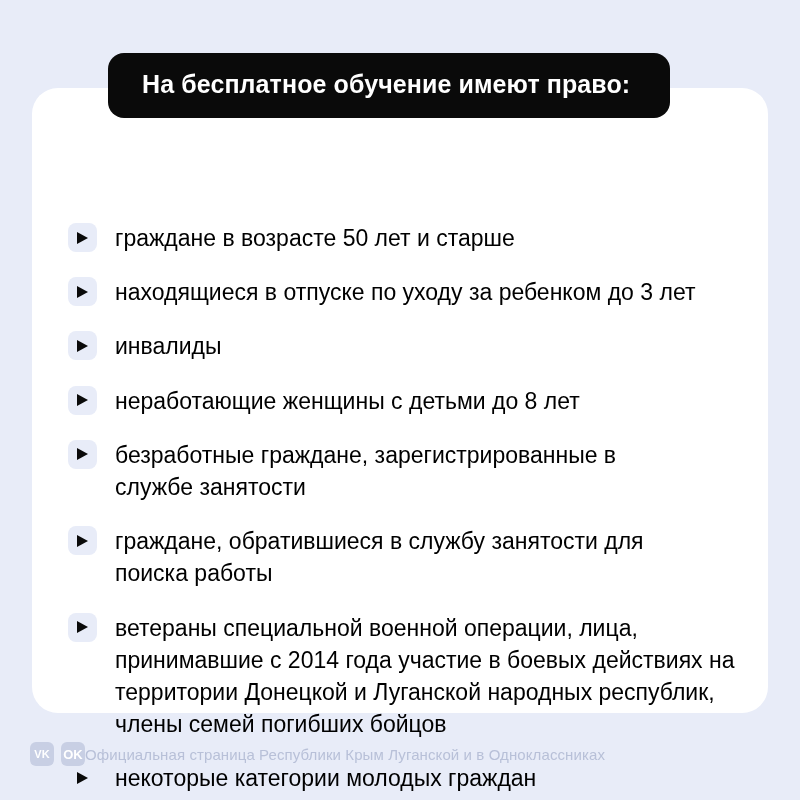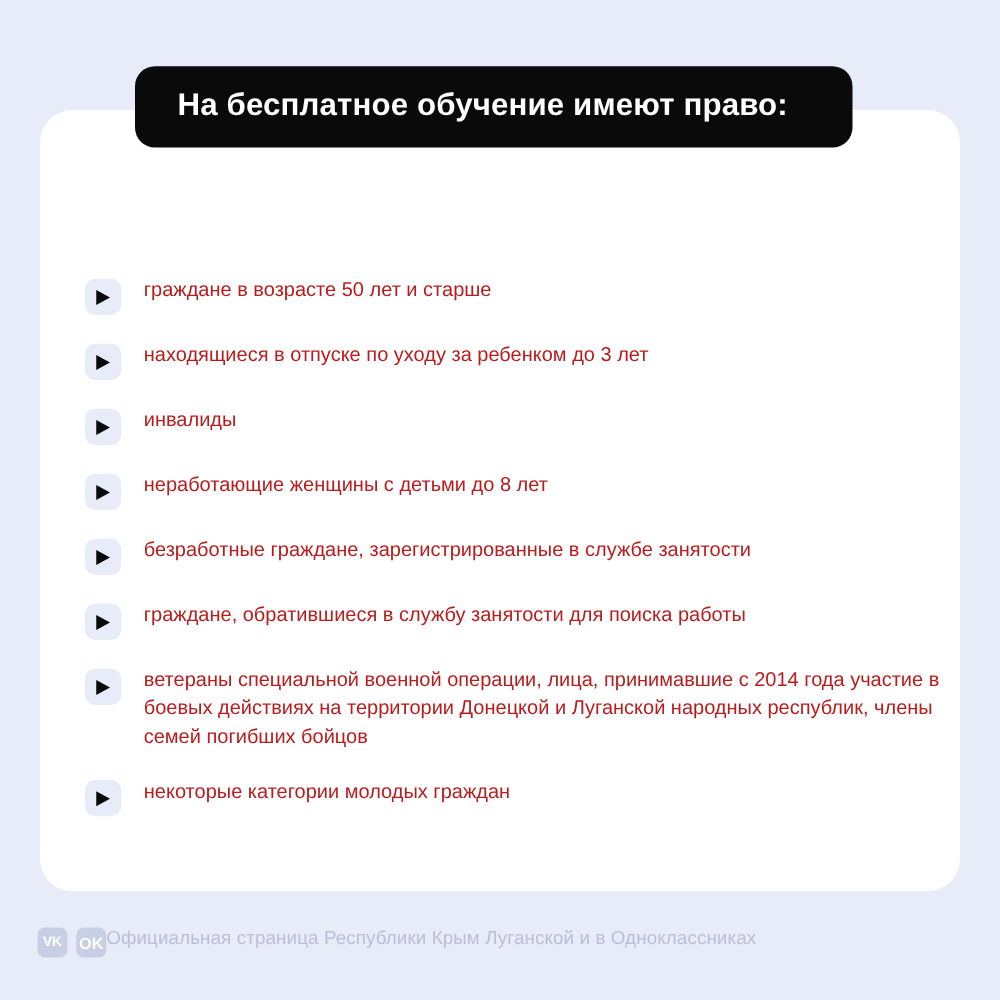--- a/index.html
+++ b/index.html
@@ -29,21 +29,21 @@
     background: #ffffff;
     border-radius: 26px;
     box-sizing: border-box;
   }
   .title-bar {
     position: absolute;
     left: 108px;
     top: 53px;
     background: #0a0a0a;
     border-radius: 16px;
-    padding: 17px 52px 19px 34px;
+    padding: 17px 40px 19px 34px;
     box-sizing: border-box;
   }
   .title-bar .title-text {
     color: #ffffff;
     font-size: 25px;
     font-weight: bold;
     line-height: 1.15;
     white-space: nowrap;
     letter-spacing: 0.1px;
   }
@@ -67,32 +67,33 @@
     display: flex;
     align-items: center;
     justify-content: center;
     margin-top: 1px;
     margin-right: 18px;
   }
   .bullet svg {
     display: block;
   }
   .item-text {
-    font-size: 16px;
+    font-size: 23px;
     line-height: 1.4;
-    color: #b91c1c;
+    color: #000000;
     font-weight: 500;
     max-width: 645px;
   }
   .footer {
     position: absolute;
     left: 0;
     top: 742px;
     width: 800px;
     display: flex;
+    align-items: center;
     padding-left: 30px;
     box-sizing: border-box;
   }
   .vk-icon {
     width: 24px;
     height: 24px;
     border-radius: 6px;
     background: #c8cfe4;
     display: flex;
     align-items: center;

